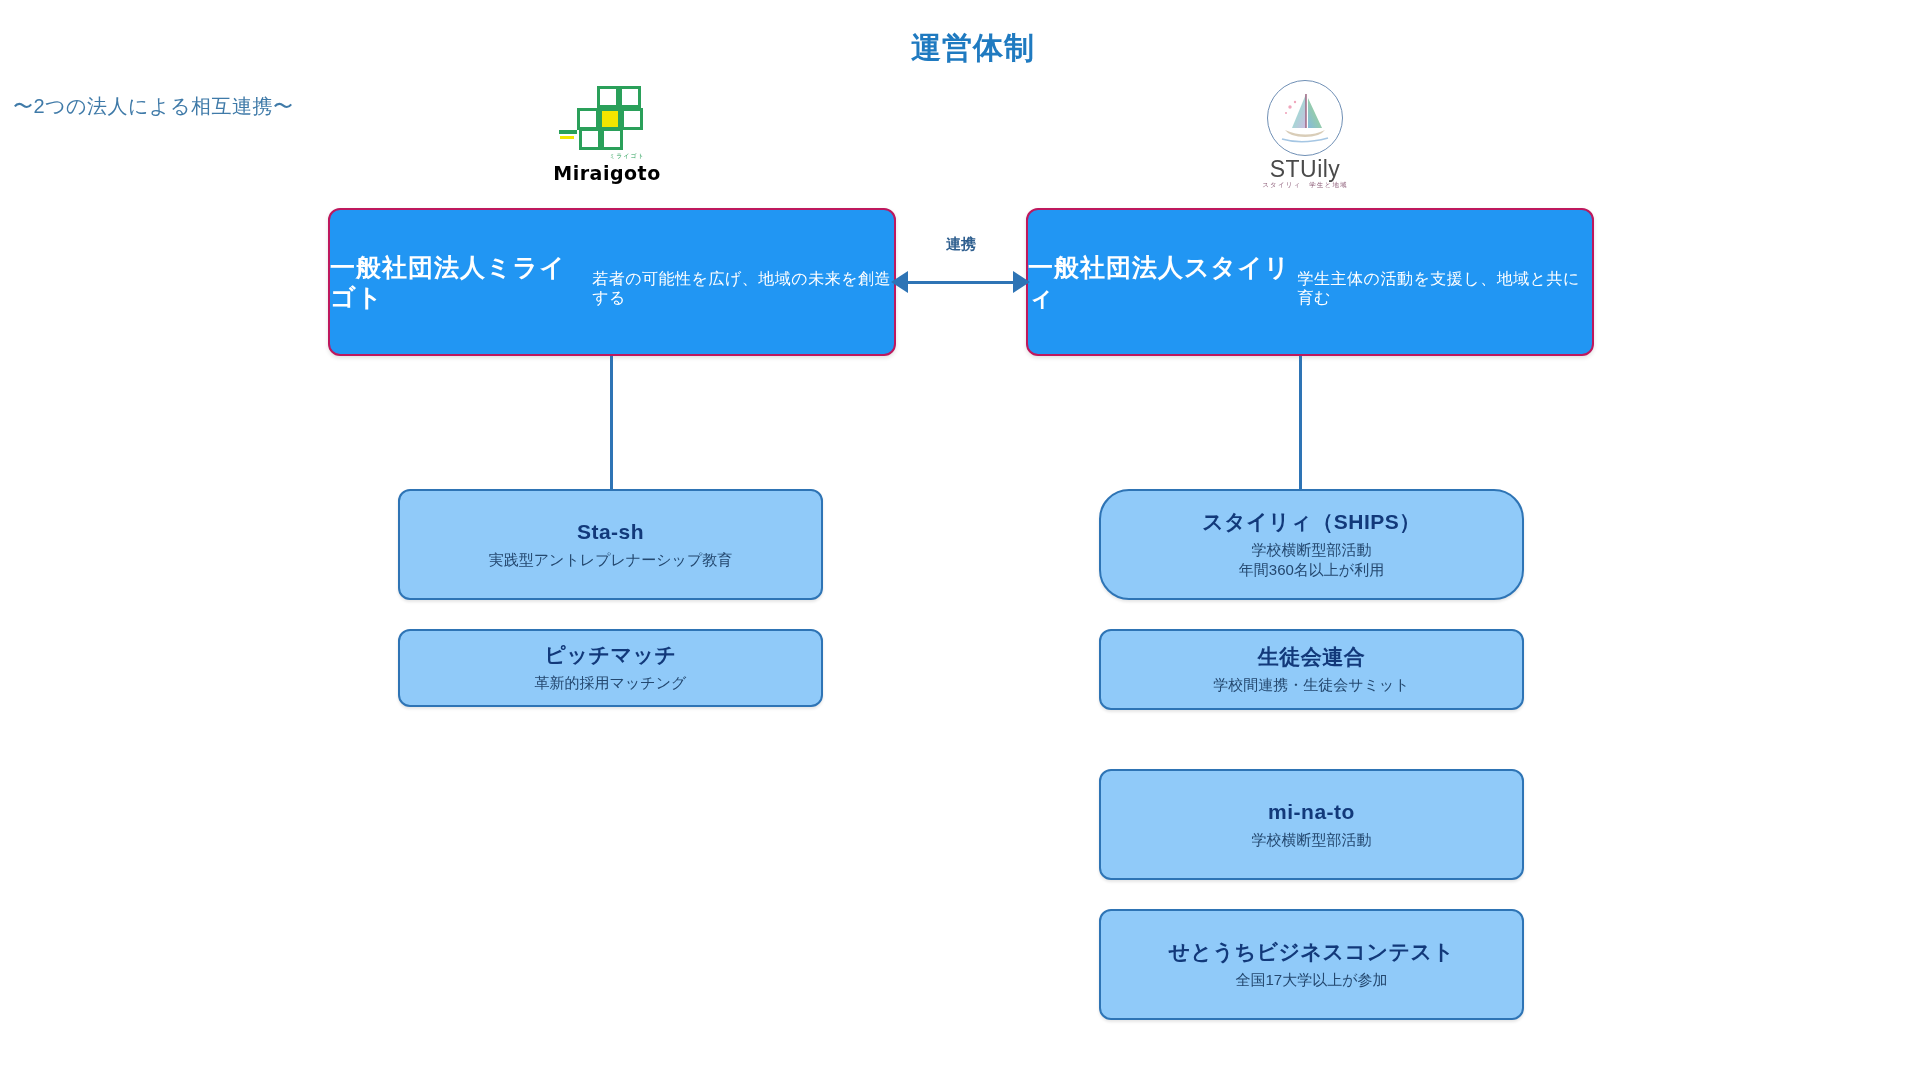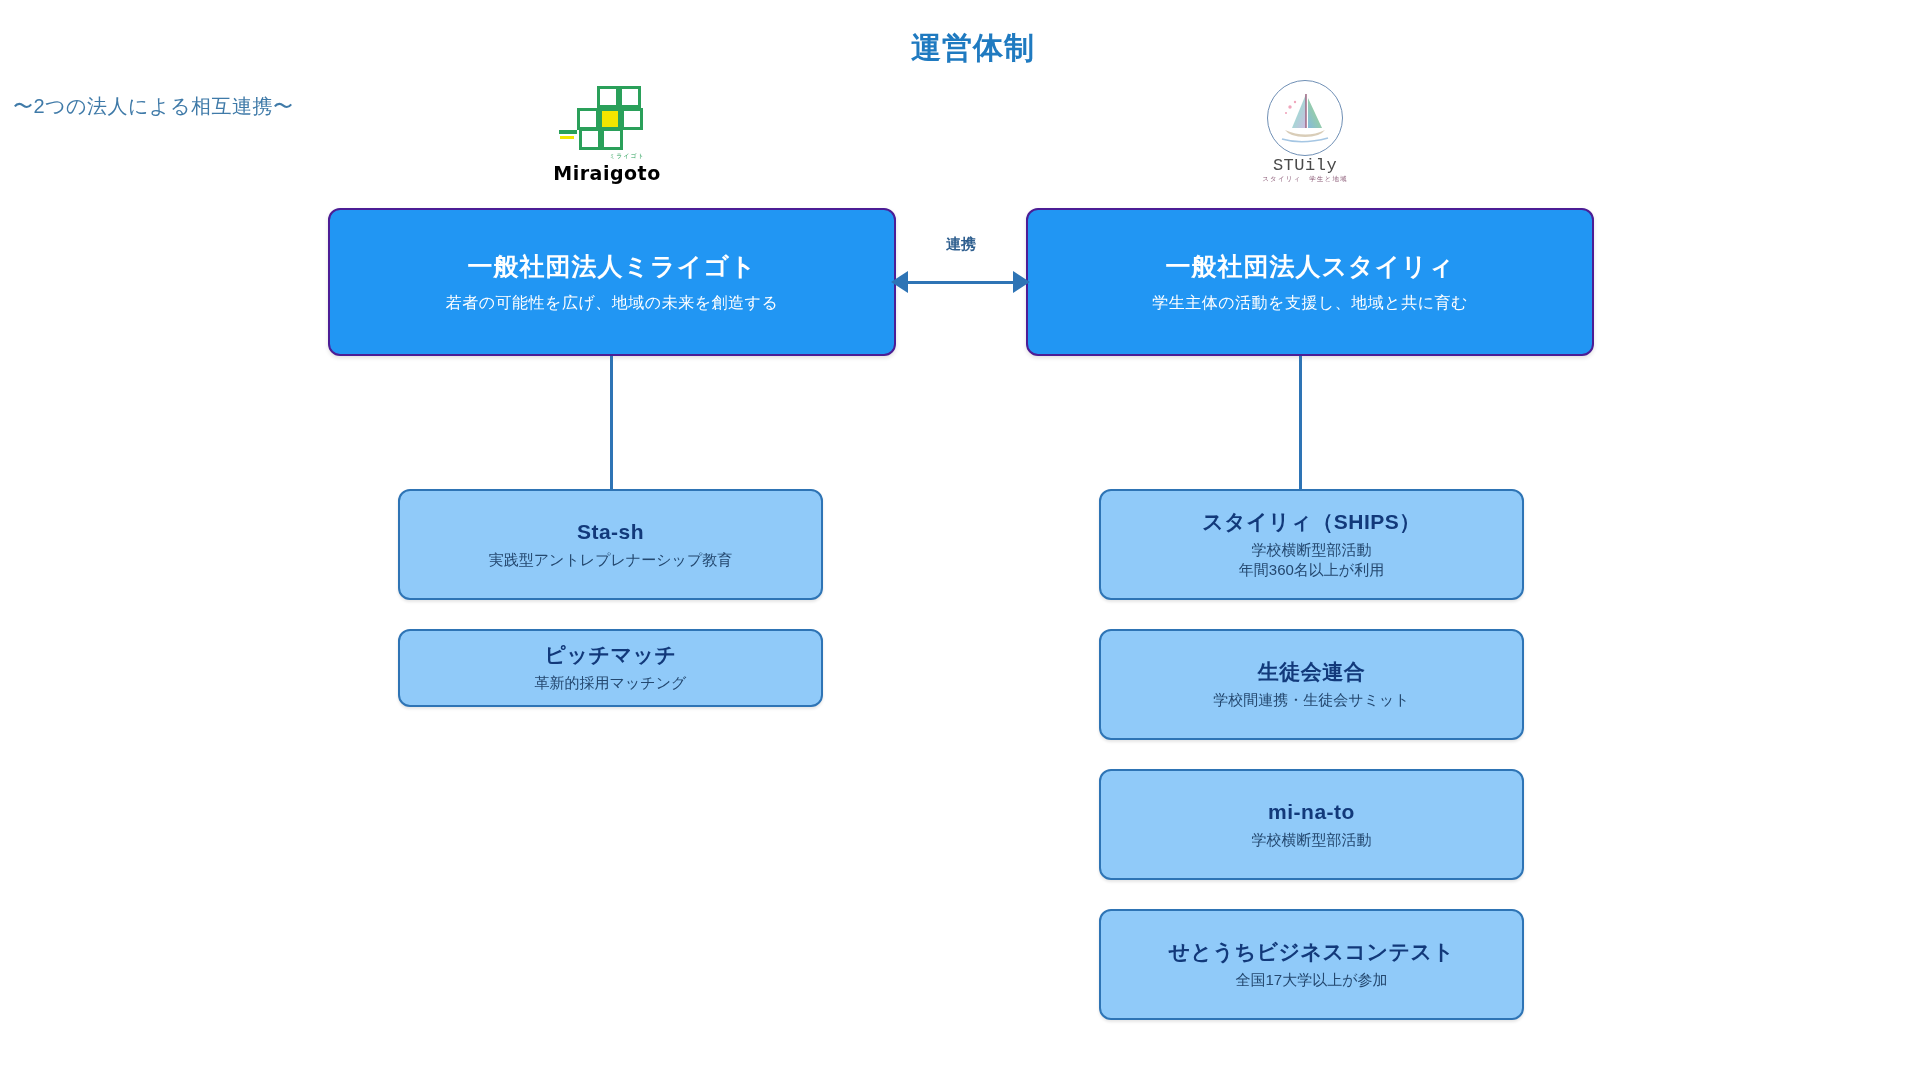--- a/index.html
+++ b/index.html
@@ -105,24 +105,24 @@
     width: 74px;
     height: 74px;
     margin: 0 auto;
     border: 1.6px solid #6f8fb5;
     border-radius: 50%;
     position: relative;
     overflow: hidden;
     background: #ffffff;
   }
   .logo-word-st {
-    font-size: 17px;
+    font-size: 23px;
     color: #4a4a4a;
     letter-spacing: .5px;
-    font-family: Liberation Mono, monospace;
+    font-family: Liberation Sans, sans-serif;
     margin-top: 1px;
     line-height: 1.05;
   }
   .logo-tag-st {
     font-size: 6.5px;
     color: #8b5a76;
     letter-spacing: 1.2px;
   }
 
   
@@ -153,25 +153,25 @@
     font-size: 15px;
     color: #2f5f8f;
     font-weight: bold;
   }
 
   
   .org-box {
     position: absolute;
     box-sizing: border-box;
     background: #2196f3;
-    border: 2px solid #4c1d95;
+    border: 2px solid #be185d;
     border-radius: 12px;
     box-shadow: 0 2px 4px rgba(0,0,0,.12);
     display: flex;
-    flex-direction: column;
+    flex-direction: row;
     align-items: center;
     justify-content: center;
     color: #ffffff;
   }
   .org-title {
     font-size: 25px;
     font-weight: bold;
     letter-spacing: 1px;
     line-height: 1.2;
   }
@@ -293,29 +293,29 @@
     </div>
   </div>
 
   <div class="card" style="left:385px; top:629px; width:425px; height:78px;">
     <div class="card-title">ピッチマッチ</div>
     <div class="card-sub">
       <span>革新的採用マッチング</span>
     </div>
   </div>
 
-  <div class="card" style="left:1086px; top:489px; width:425px; height:111px;">
+  <div class="card" style="left:1086px; top:489px; width:425px; height:111px;border-radius:30px;">
     <div class="card-title">スタイリィ（SHIPS）</div>
     <div class="card-sub">
       <span>学校横断型部活動</span>
       <span>年間360名以上が利用</span>
     </div>
   </div>
 
-  <div class="card" style="left:1086px; top:629px; width:425px; height:111px;">
+  <div class="card" style="left:1086px; top:629px; width:425px; height:81px;">
     <div class="card-title">生徒会連合</div>
     <div class="card-sub">
       <span>学校間連携・生徒会サミット</span>
     </div>
   </div>
 
   <div class="card" style="left:1086px; top:769px; width:425px; height:111px;">
     <div class="card-title">mi-na-to</div>
     <div class="card-sub">
       <span>学校横断型部活動</span>

